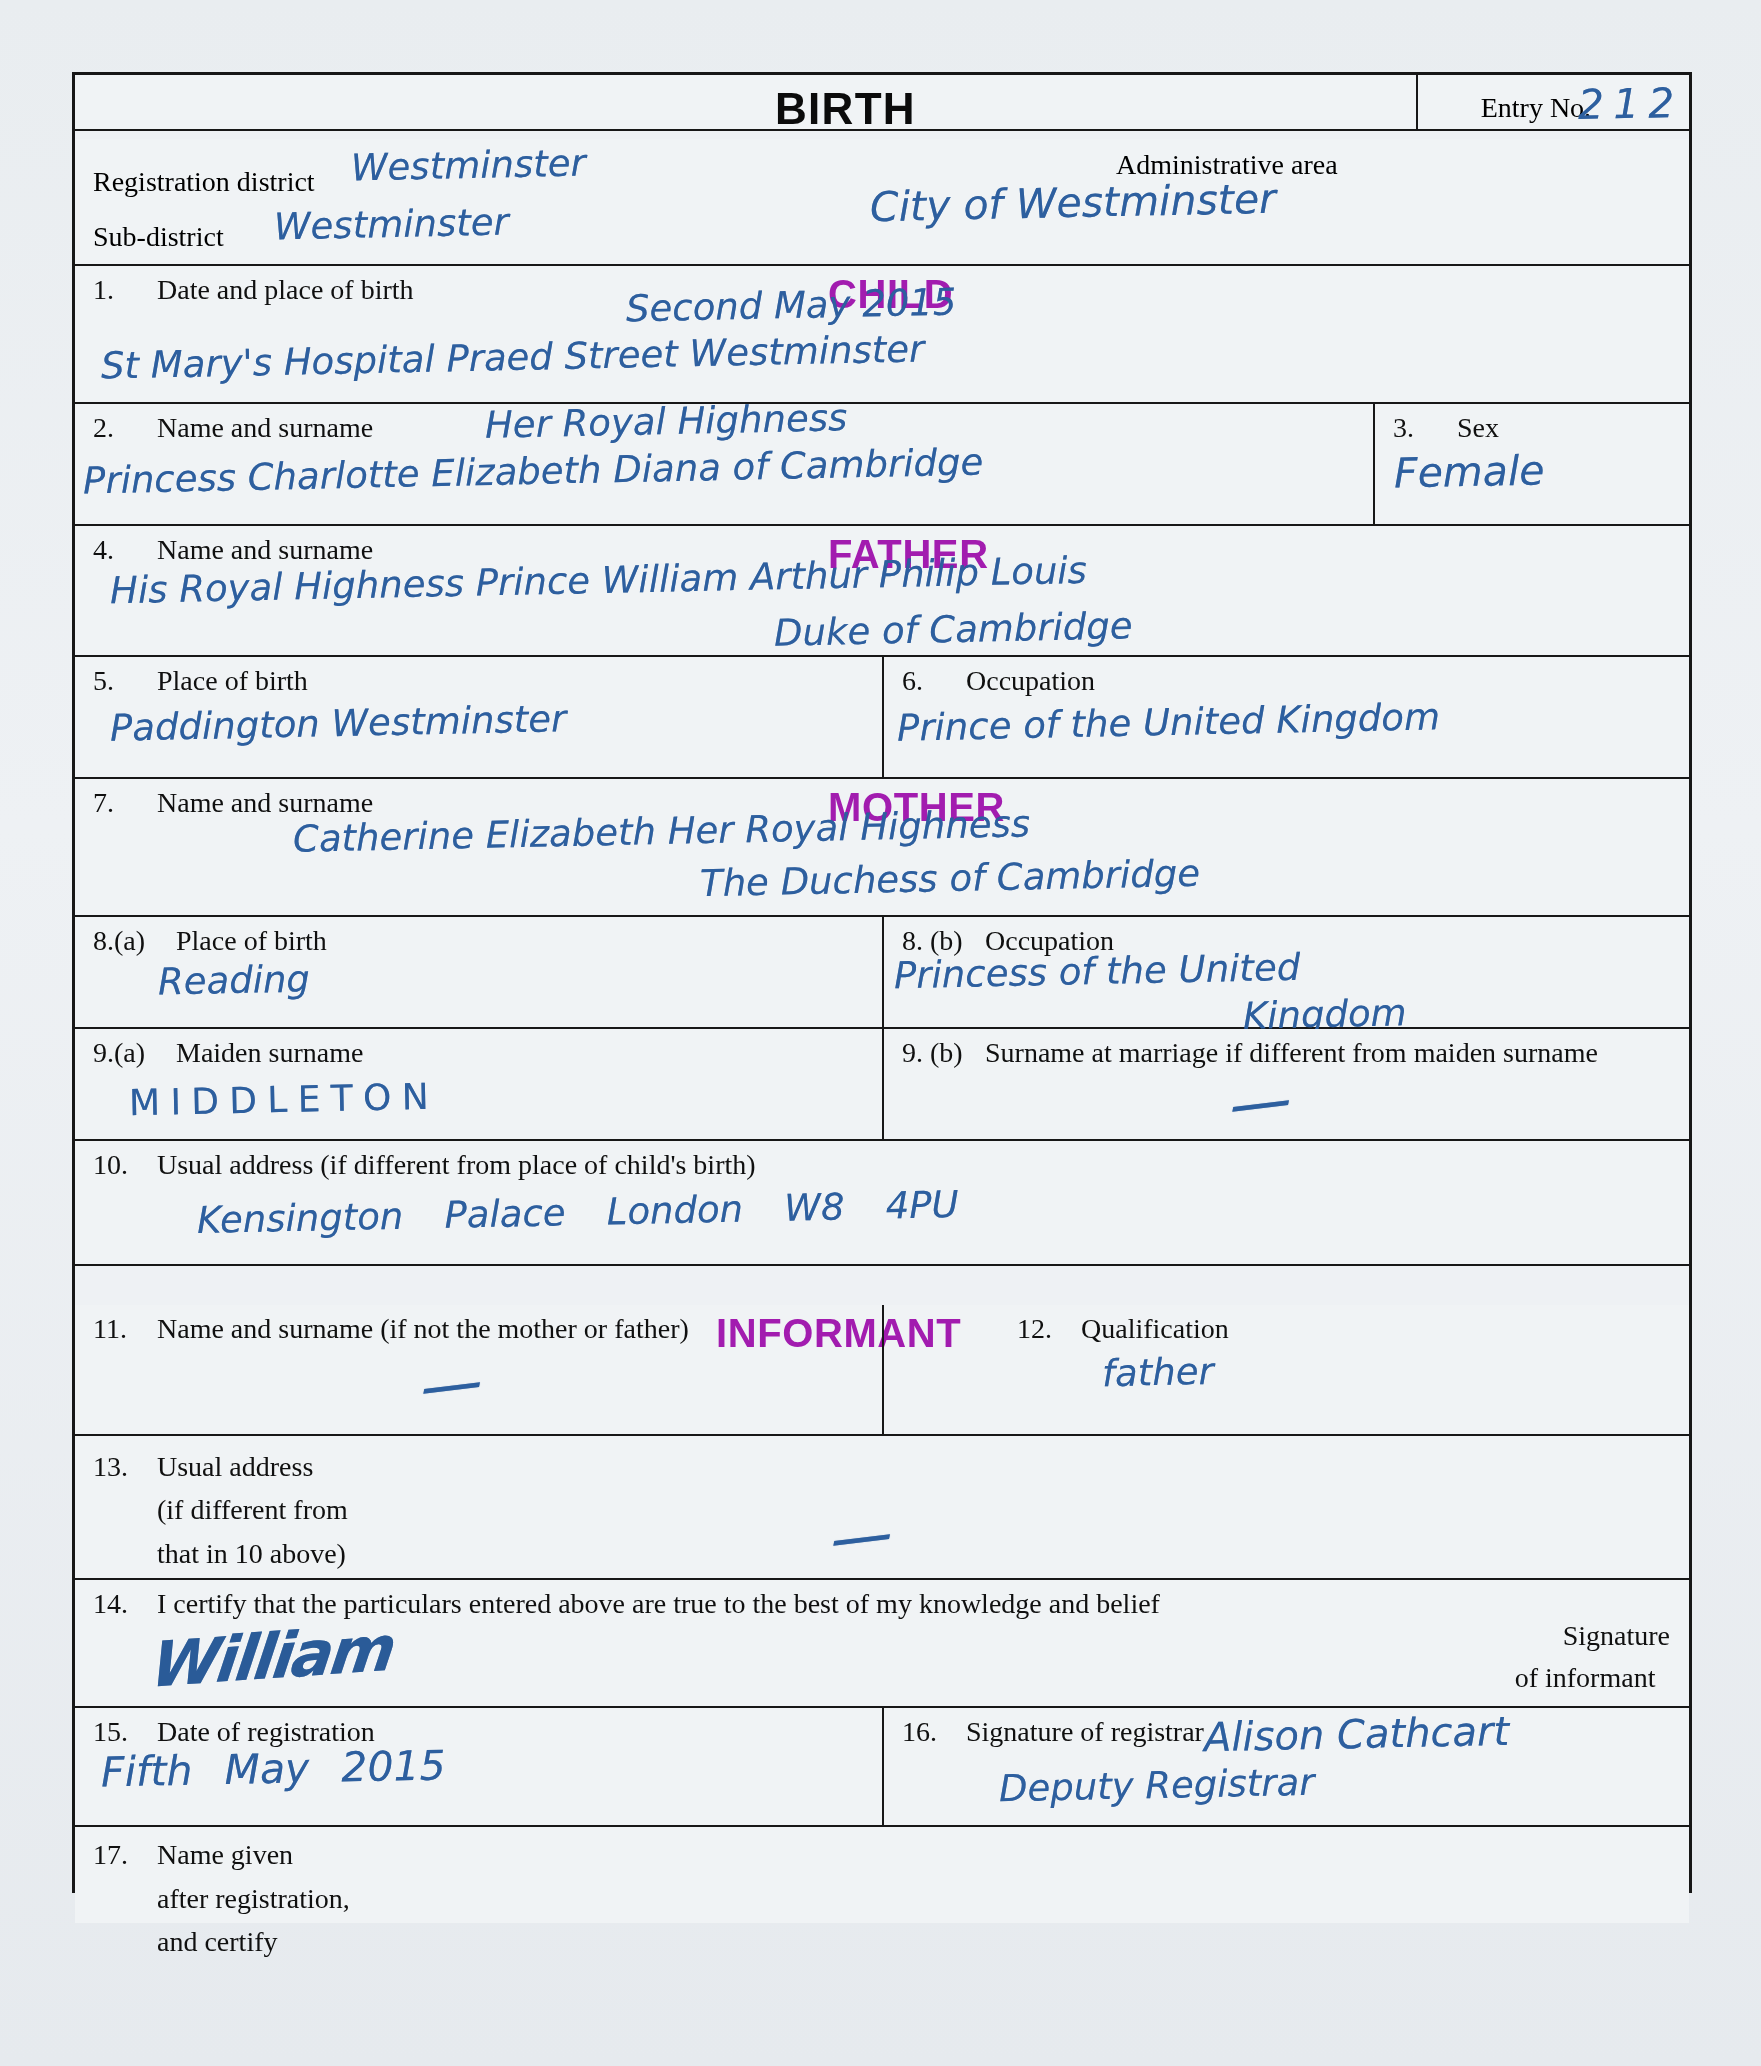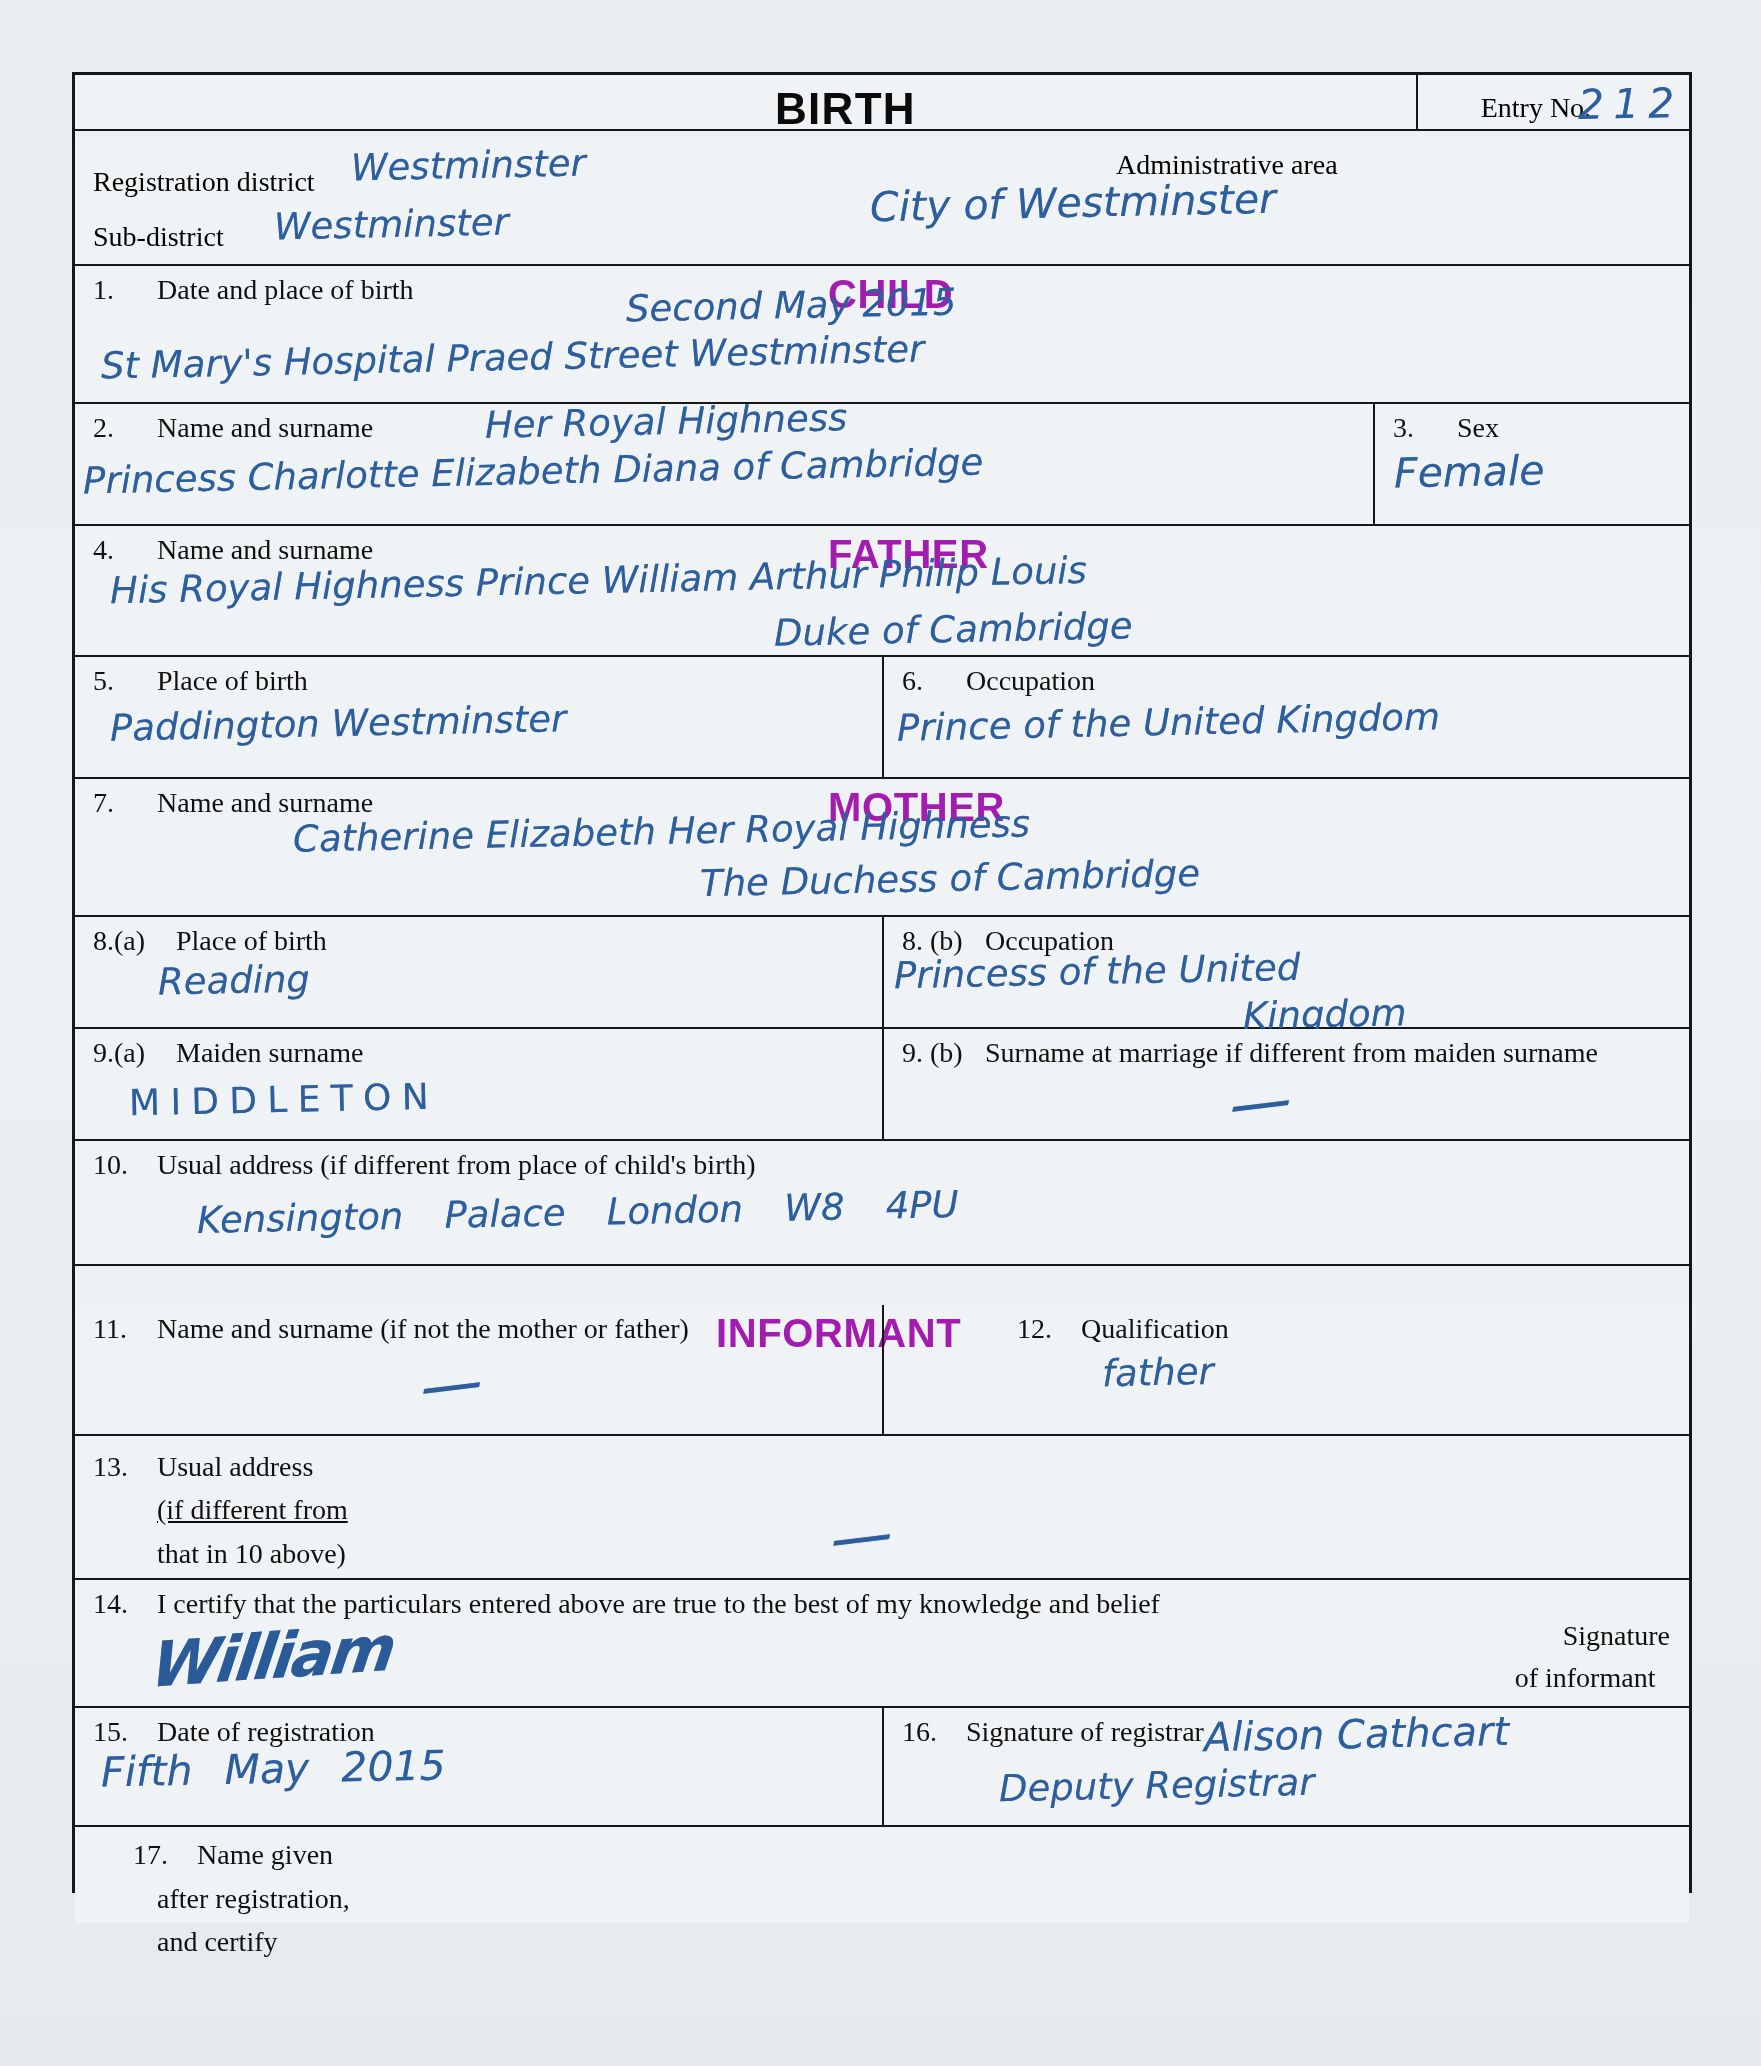--- a/index.html
+++ b/index.html
@@ -177,21 +177,21 @@
     <div class="cell vline" style="flex:1;">
       <span class="lbl" style="left:133px;"><span class="num">12.</span><span>Qualification</span></span>
       <span class="hw" style="left:218px;top:46px;">father</span>
     </div>
   </div>
 
   <div class="row" style="height:144px;">
     <div class="cell" style="width:100%;">
       <div class="multiline" style="position:absolute;left:18px;top:9px;">
         <span class="line"><span class="num" style="display:inline-block;min-width:64px;">13.</span><span>Usual address</span></span>
-        <span class="line" style="padding-left:64px;text-decoration:underline;">(if different from</span>
+        <span class="line" style="padding-left:64px;">(if different from</span>
         <span class="line" style="padding-left:64px;">that in 10 above)</span>
       </div>
       <span class="hw hw-dash" style="left:769px;top:80px;">—</span>
     </div>
   </div>
 
   <div class="row" style="height:128px;">
     <div class="cell" style="width:100%;">
       <span class="lbl"><span class="num">14.</span><span>I certify that the particulars entered above are true to the best of my knowledge and belief</span></span>
       <span class="hw hw-sig" style="left:77px;top:40px;">William</span>
@@ -210,21 +210,21 @@
     <div class="cell vline" style="flex:1;">
       <span class="lbl"><span class="num">16.</span><span>Signature of registrar</span></span>
       <span class="hw" style="left:320px;top:2.6px;font-size:40px;">Alison Cathcart</span>
       <span class="hw" style="left:115px;top:56px;">Deputy Registrar</span>
     </div>
   </div>
 
   <div class="row" style="height:96px;border-bottom:none;">
     <div class="cell" style="width:100%;">
       <div class="multiline" style="position:absolute;left:18px;top:6.4px;">
-        <span class="line"><span class="num" style="display:inline-block;min-width:64px;margin-left:40px;">17.</span><span>Name given</span></span>
+        <span class="line"><span class="num" style="display:inline-block;min-width:64px;">17.</span><span>Name given</span></span>
         <span class="line" style="padding-left:64px;">after registration,</span>
         <span class="line" style="padding-left:64px;">and certify</span>
       </div>
     </div>
   </div>
 
 </div>
 
 
 </body></html>

